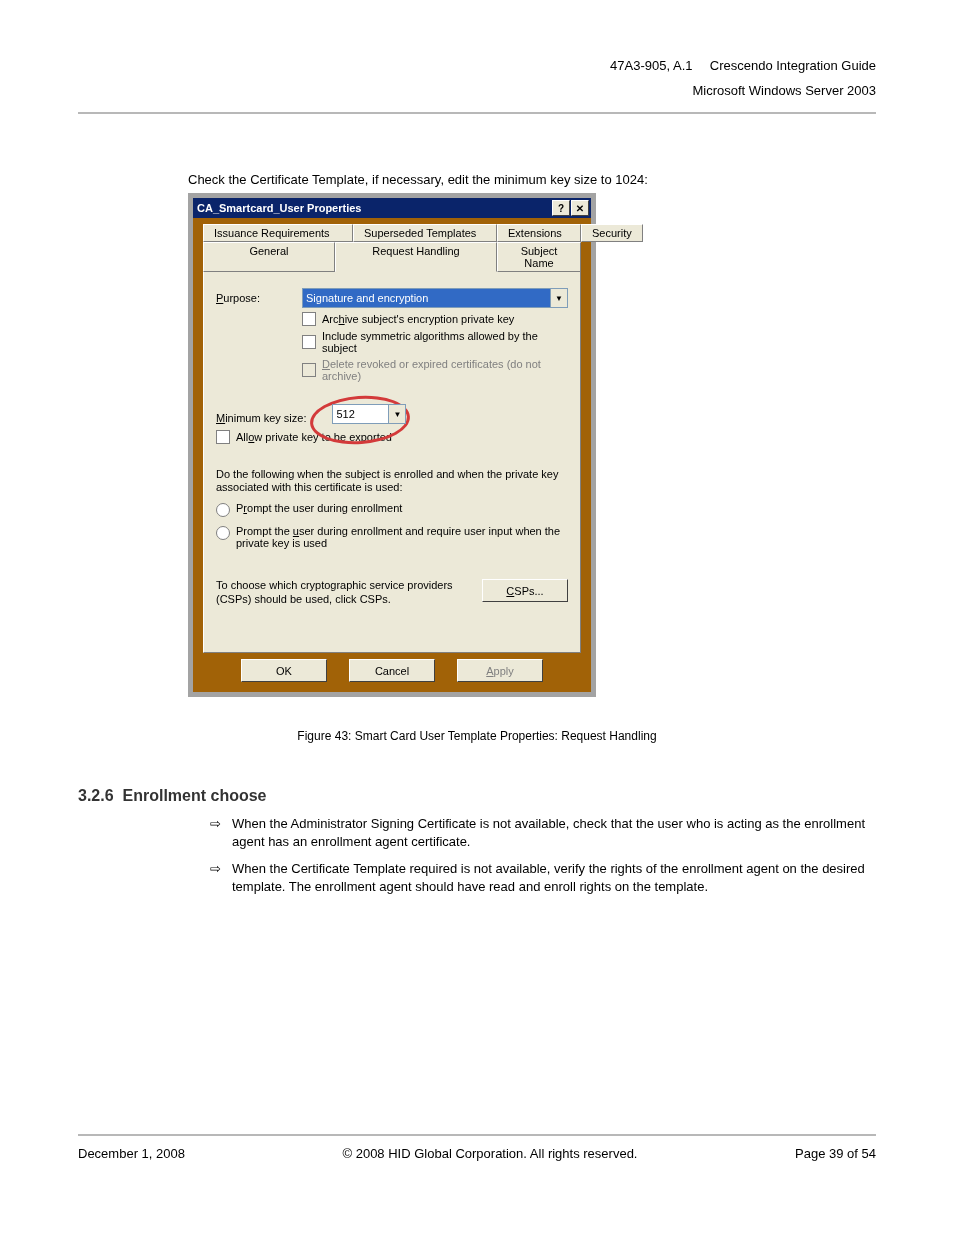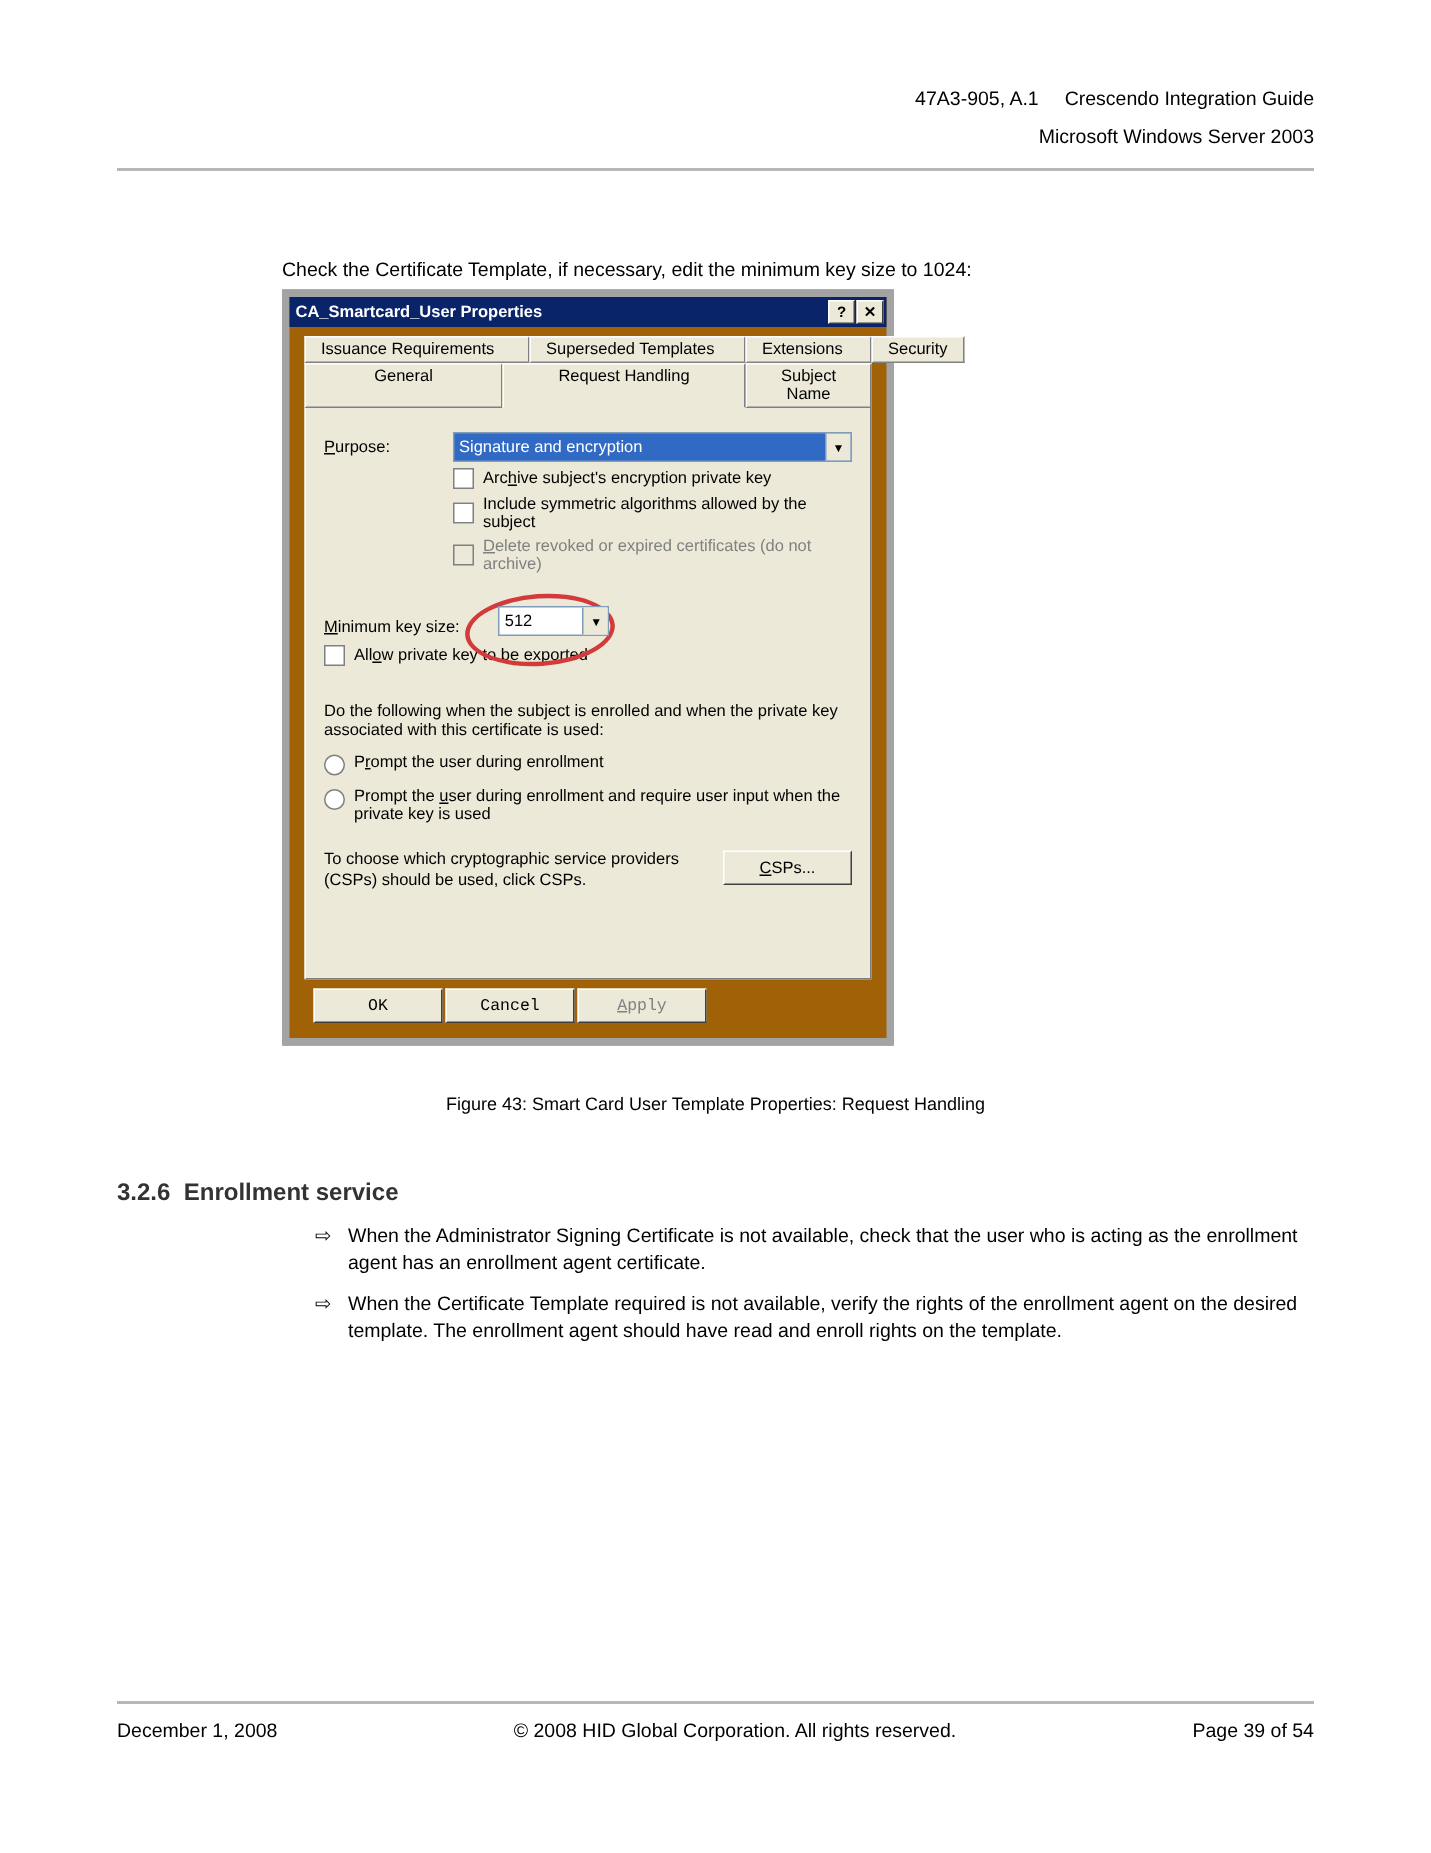--- a/index.html
+++ b/index.html
@@ -214,43 +214,42 @@
   .radio.sel::after {
     content: "";
     width: 4px; height: 4px;
     background: #000;
     border-radius: 50%;
   }
   .csp-row {
     display: flex;
     align-items: flex-start;
     justify-content: flex-start;
-    margin-top: 18px;
+    margin-top: 30px;
   }
   .csp-text { font-size: 11px; flex: 1; padding-right: 10px; line-height: 1.2; }
   .win-btn {
     min-width: 68px;
     height: 21px;
     background: #ece9d8;
     border: 1px solid #404040;
     border-top-color: #fff;
     border-left-color: #fff;
     font-size: 11px;
     display: inline-flex;
     align-items: center;
     justify-content: center;
     padding: 0 8px;
   }
   .win-btn.disabled { color: #808080; }
   .dlg-footer {
     display: flex;
-    justify-content: flex-start;
-    gap: 2px;
+    justify-content: center;
+    gap: 22px;
     padding: 6px 6px 2px 6px;
-    font-family: Liberation Mono, monospace;
   }
   .figcap {
     text-align: center;
     font-weight: normal;
     font-size: 12px;
     margin-top: 32px;
     margin-left: -110px;
   }
   .section-h {
     font-size: 16px;
@@ -390,21 +389,21 @@
           <div class="win-btn">OK</div>
           <div class="win-btn">Cancel</div>
           <div class="win-btn disabled"><span class="ul">A</span>pply</div>
         </div>
       </div>
     </div>
 
     <div class="figcap">Figure 43: Smart Card User Template Properties: Request Handling</div>
 
     <div class="section-h">
-      <span>3.2.6</span>&nbsp;&nbsp;<span>Enrollment service</span>
+      <span>3.2.6</span>&nbsp;&nbsp;<span>Enrollment choose</span>
     </div>
 
     <ul class="arrows">
       <li>When the Administrator Signing Certificate is not available, check that the user who is acting as the enrollment agent has an enrollment agent certificate.</li>
       <li>When the Certificate Template required is not available, verify the rights of the enrollment agent on the desired template. The enrollment agent should have read and enroll rights on the template.</li>
     </ul>
   </div>
 
   <div class="page-footer">
     <hr>

